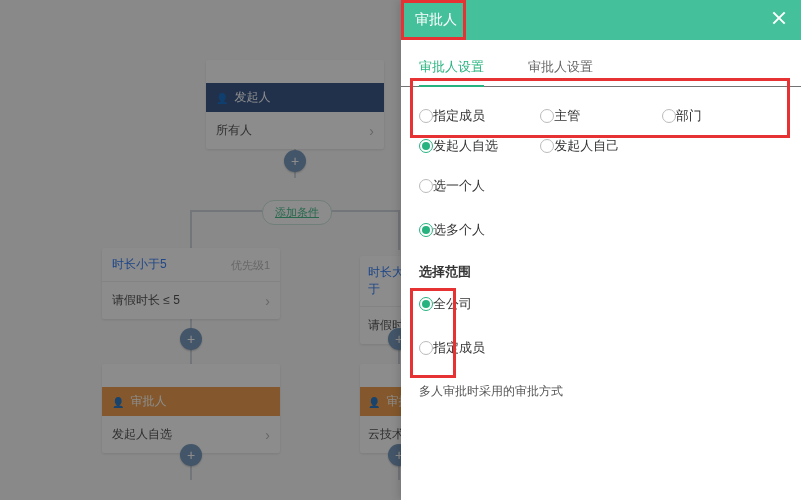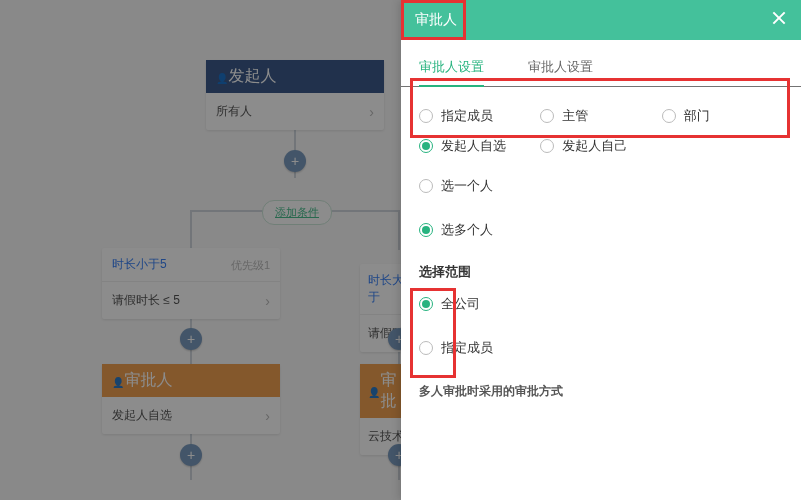--- a/index.html
+++ b/index.html
@@ -4,21 +4,21 @@
 <style>
   * { box-sizing: border-box; margin: 0; padding: 0; }
   body { font-family: "Microsoft YaHei", "PingFang SC", sans-serif; width: 801px; height: 500px; overflow: hidden; position: relative; background: #f5f5f5; }
 
   
   .flow-bg { position: absolute; inset: 0; background: #fafafa; }
   .dim-overlay { position: absolute; inset: 0; background: rgba(0,0,0,0.45); z-index: 5; }
 
   .flow { position: relative; width: 100%; height: 100%; padding-top: 50px; }
   .node { position: absolute; width: 178px; background: #fff; border-radius: 2px; box-shadow: 0 1px 3px rgba(0,0,0,0.1); font-size: 12px; }
-  .node-header { padding: 6px 10px; color: #fff; display: flex; align-items: center; font-size: 16px; }
+  .node-header { padding: 6px 10px; color: #fff; display: flex; align-items: center; gap: 6px; font-size: 12px; margin-top: 23px; }
   .hdr-blue { background: #3c5a8a; }
   .hdr-orange { background: #f0a050; }
   .node-body { padding: 10px 10px; color: #555; display: flex; justify-content: space-between; align-items: flex-end; }
   .chev { color: #bbb; font-size: 14px; }
   .prio { color: #bbb; font-size: 11px; }
   .cond-title { color: #3b82f6; font-size: 12px; }
 
   .plus { position: absolute; width: 22px; height: 22px; border-radius: 50%; background: #7a9bbf; color:#fff; display:flex; align-items:center; justify-content:center; font-size:14px; box-shadow: 0 1px 2px rgba(0,0,0,0.2); }
   .addcond { position: absolute; padding: 4px 12px; border-radius: 12px; background:#fff; border:1px solid #cde7d9; color:#4abf8f; font-size: 11px; }
   .line { position: absolute; background: #cfd6dd; }
@@ -34,32 +34,32 @@
   .close::before { transform: rotate(45deg); }
   .close::after { transform: rotate(-45deg); }
 
   .tabs { display:flex; gap: 44px; padding: 0 18px; border-bottom:1px solid #737373; margin-top: 10px; }
   .tab { padding: 8px 0 10px; font-size: 13px; color:#666; cursor:pointer; position:relative; }
   .tab.active { color:#27b37f; }
   .tab.active::after { content:""; position:absolute; left:0; right:0; bottom:-1px; height:2px; background:#27b37f; }
 
   .panel-body { padding: 14px 18px 10px; font-size: 13px; color:#333; overflow:auto; }
 
-  .radio-row { display:flex; align-items:center; gap:8px; margin: 8px 0; cursor:pointer; }
+  .radio-row { display:flex; align-items:center; margin: 8px 0; cursor:pointer; }
   .radio-circle { width:14px; height:14px; border-radius:50%; border:1px solid #bbb; display:inline-flex; align-items:center; justify-content:center; flex:0 0 14px; }
   .radio-circle.sel { border-color:#27b37f; }
   .radio-circle.sel::after { content:""; width:8px; height:8px; border-radius:50%; background:#27b37f; }
 
   .grid3 { display:grid; grid-template-columns: repeat(3, 1fr); row-gap: 12px; margin: 6px 0 14px; }
   .grid3 .radio-row { margin:0; }
 
   .grid2 { display:grid; grid-template-columns: 1fr; row-gap: 10px; margin: 6px 0 16px; }
 
   .section-title { font-weight: bold; font-size: 13px; margin: 10px 0 6px; }
-  .plain-label { font-size: 12px; color:#555; margin: 18px 0 6px; font-weight: bold; }
+  .plain-label { font-size: 12px; color:#555; margin: 18px 0 6px; }
 
   
   .hl { position:absolute; border:3px solid #e63232; z-index: 20; pointer-events:none; }
   .hl1 { top:0px; left:401px; width:65px; height:40px; }
   .hl2 { top:78px; left:410px; width:380px; height:60px; }
   .hl3 { top:288px; left:410px; width:46px; height:90px; }
 </style>
 </head>
 <body>
 
@@ -92,21 +92,21 @@
       <div class="node-body" style="padding:8px 10px;">
           <span class="cond-title">时长小于5</span>
           <span class="prio">优先级1</span>
         </div>
       <div class="node-body" style="border-top:1px solid #eee;">
           <span>请假时长 ≤ 5</span>
           <span class="chev">›</span>
         </div>
     </div>
 
-    <div class="node" style="left:360px; top:264px; width:60px;">
+    <div class="node" style="left:360px; top:256px; width:60px;">
       <div class="node-body" style="padding:8px 8px;">
           <span class="cond-title">时长大于</span>
         </div>
       <div class="node-body" style="border-top:1px solid #eee; padding:10px 8px;">
           <span>请假时</span>
         </div>
     </div>
 
     <div class="plus" style="left:180px; top:328px;">+</div>
     <div class="plus" style="left:388px; top:328px;">+</div>

